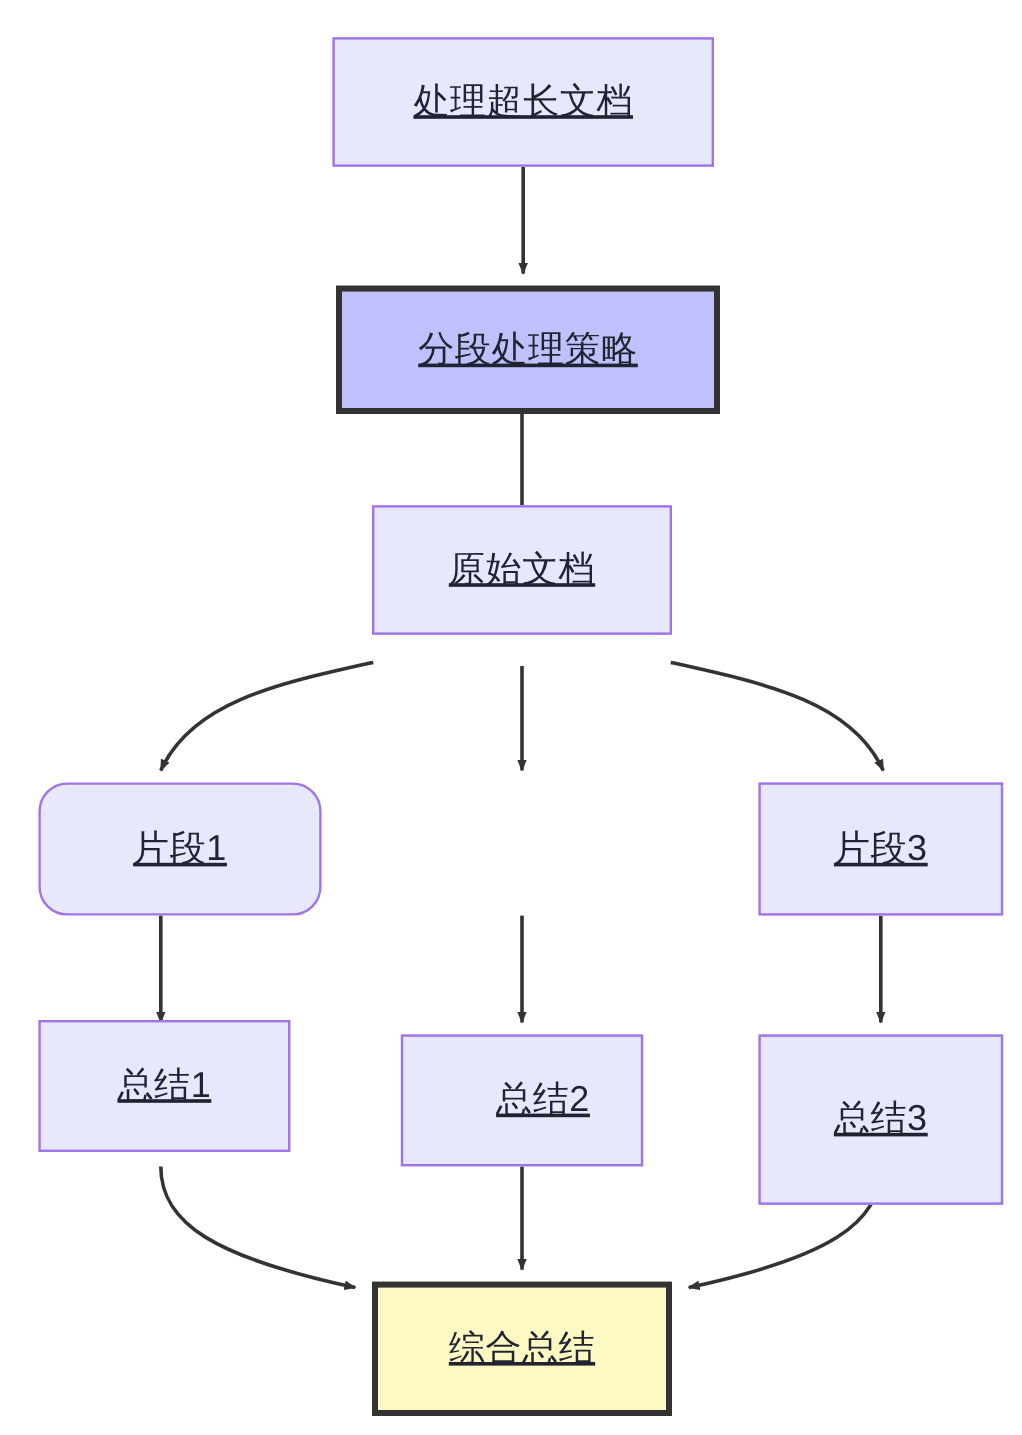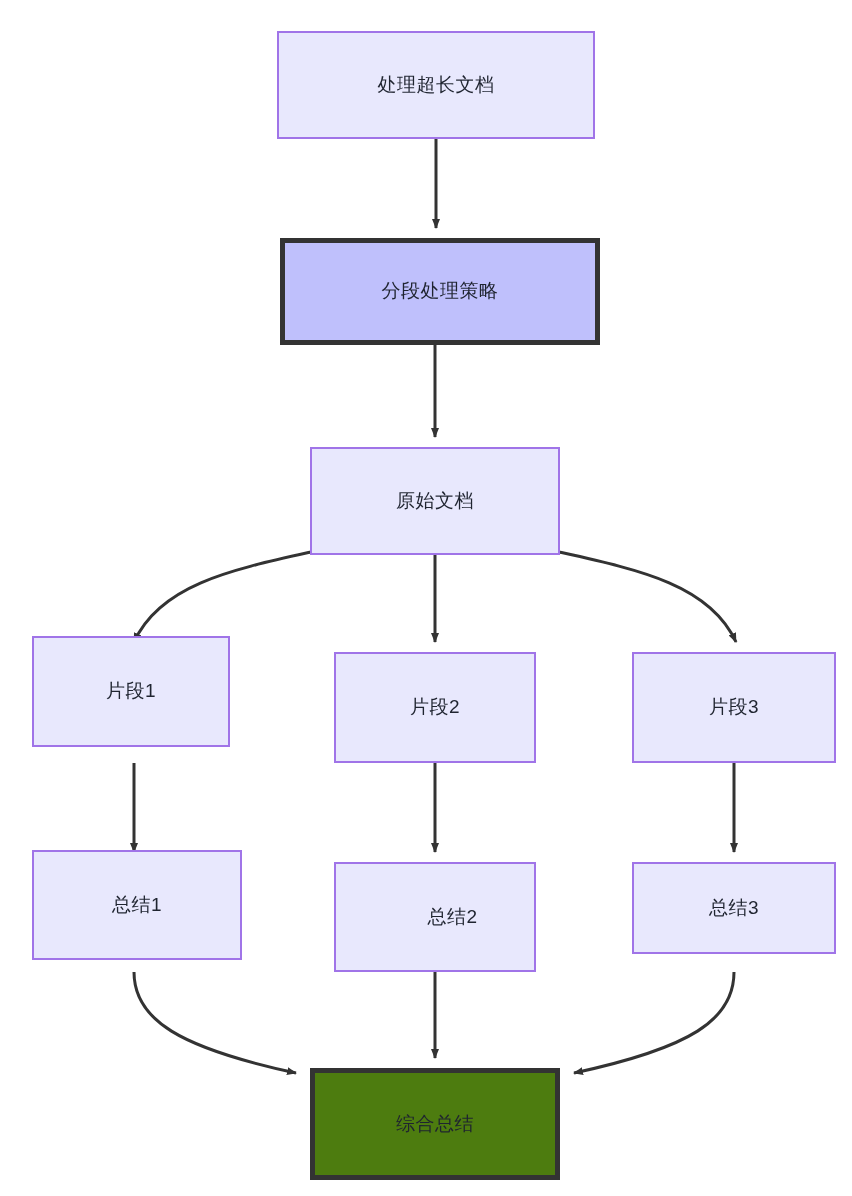--- a/index.html
+++ b/index.html
@@ -22,35 +22,36 @@
     height: 1196px;
   }
   .node {
     position: absolute;
     box-sizing: border-box;
     display: flex;
     align-items: center;
     justify-content: center;
     text-align: center;
     color: #1f2430;
-    font-size: 19px;
+    font-size: 30px;
     line-height: 1.2;
     letter-spacing: 0.5px;
     z-index: 2;
+    text-decoration: underline;
   }
   .node-normal {
     background: #e8e8fd;
     border: 2px solid #a074e8;
   }
   .node-strategy {
     background: #bfc0fc;
     border: 5px solid #333333;
   }
   .node-final {
-    background: #4d7c0f;
+    background: #fef9c3;
     border: 5px solid #333333;
   }
   .edge-layer {
     position: absolute;
     left: 0;
     top: 0;
     width: 852px;
     height: 1196px;
     z-index: 1;
     pointer-events: none;
@@ -92,45 +93,42 @@
   </svg>
 
   <div class="node node-normal" style="left:277px; top:31px; width:318px; height:108px;">
     <span>处理超长文档</span>
   </div>
 
   <div class="node node-strategy" style="left:280px; top:238px; width:320px; height:107px;">
     <span>分段处理策略</span>
   </div>
 
-  <div class="node node-normal" style="left:310px; top:447px; width:250px; height:108px;">
+  <div class="node node-normal" style="left:310px; top:421px; width:250px; height:108px;">
     <span>原始文档</span>
   </div>
 
-  <div class="node node-normal" style="left:32px; top:636px; width:198px; height:111px;">
+  <div class="node node-normal" style="left:32px; top:652px; width:236px; height:111px;border-radius:24px;">
     <span>片段1</span>
   </div>
 
-  <div class="node node-normal" style="left:334px; top:652px; width:202px; height:111px;">
-    <span>片段2</span>
-  </div>
 
   <div class="node node-normal" style="left:632px; top:652px; width:204px; height:111px;">
     <span>片段3</span>
   </div>
 
   <div class="node node-normal" style="left:32px; top:850px; width:210px; height:110px;">
     <span>总结1</span>
   </div>
 
   <div class="node node-normal" style="left:334px; top:862px; width:202px; height:110px;padding-left:35px;">
     <span>总结2</span>
   </div>
 
-  <div class="node node-normal" style="left:632px; top:862px; width:204px; height:92px;">
+  <div class="node node-normal" style="left:632px; top:862px; width:204px; height:142px;">
     <span>总结3</span>
   </div>
 
   <div class="node node-final" style="left:310px; top:1068px; width:250px; height:112px;">
     <span>综合总结</span>
   </div>
 
 </div>
 
 </body></html>

